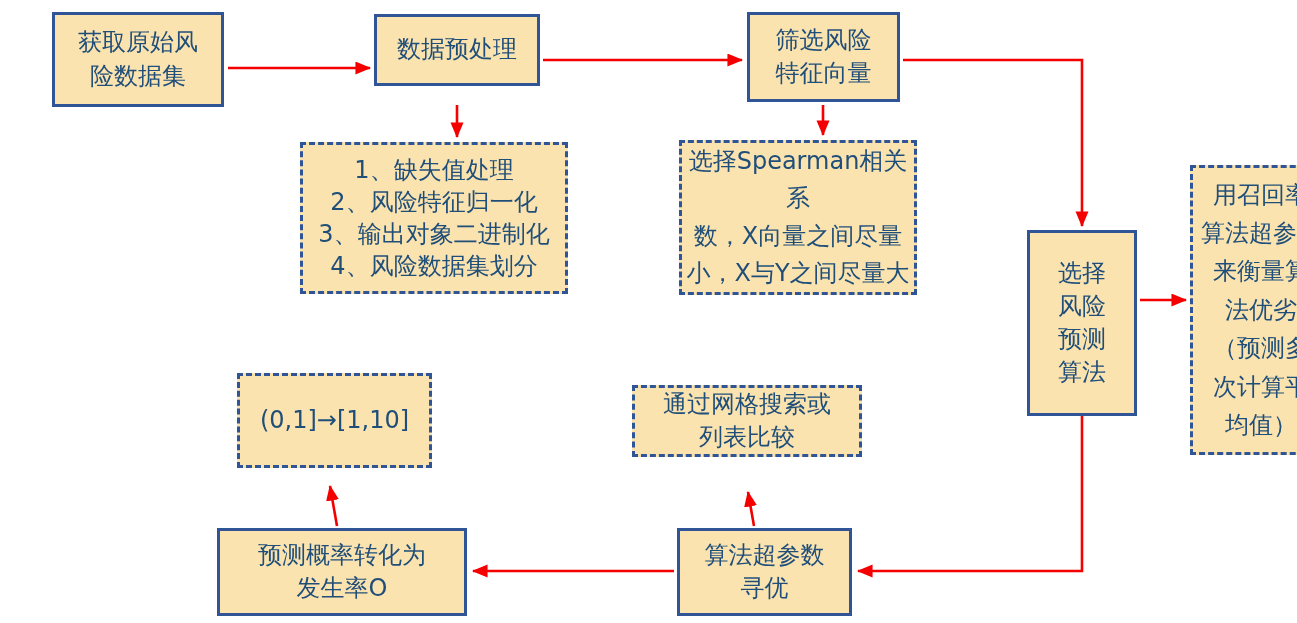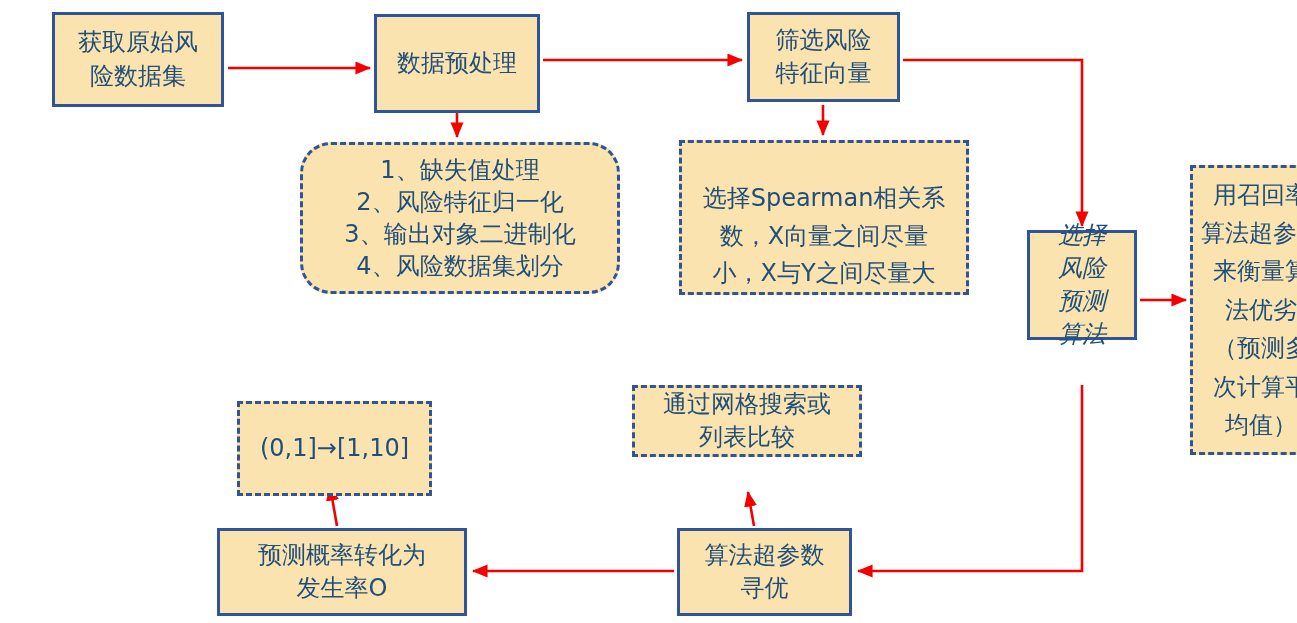--- a/index.html
+++ b/index.html
@@ -39,30 +39,30 @@
     border: 3px solid var(--box-border, #2f5597);
     color: var(--text-color, #1f4e79);
     font-size: 24px;
     font-weight: 500;
     line-height: 1.38;
     white-space: pre-line;
   }
   .node.dashed { border-style: dashed; }
 
   #n-acquire   { left: 10px;   top: 12px;  width: 172px; height: 95px;  }
-  #n-preprocess{ left: 332px;  top: 14px;  width: 166px; height: 99px;  }
-  #n-steps     { left: 258px;  top: 142px; width: 320px; height: 152px; line-height: 1.34; border-radius: 31px; }
+  #n-preprocess{ left: 332px;  top: 14px;  width: 166px; height: 72px;  }
+  #n-steps     { left: 258px;  top: 142px; width: 268px; height: 152px; line-height: 1.34; }
   #n-filter    { left: 705px;  top: 12px;  width: 153px; height: 90px; font-family: Liberation Serif, serif;  }
-  #n-spearman  { left: 637px;  top: 140px; width: 290px; height: 155px; line-height: 1.55; align-items: flex-end; }
-  #n-select    { left: 985px;  top: 230px; width: 110px; height: 110px; font-style: italic; }
+  #n-spearman  { left: 637px;  top: 140px; width: 238px; height: 155px; line-height: 1.55; align-items: flex-end; }
+  #n-select    { left: 985px;  top: 230px; width: 110px; height: 186px; }
   #n-evaluate  { left: 1148px; top: 165px; width: 142px; height: 290px; line-height: 1.6; }
   #n-hyper     { left: 635px;  top: 528px; width: 175px; height: 88px;  }
   #n-grid      { left: 590px;  top: 385px; width: 230px; height: 72px; }
   #n-prob      { left: 175px;  top: 528px; width: 250px; height: 88px;  }
-  #n-map       { left: 195px;  top: 401px; width: 195px; height: 95px;  }
+  #n-map       { left: 195px;  top: 373px; width: 195px; height: 95px;  }
 </style>
 </head>
 <body>
 
 <div class="canvas">
 
   <svg class="arrows" width="1297" height="623" viewBox="0 0 1297 623" aria-hidden="true">
     <defs>
       <marker id="ah" markerWidth="7" markerHeight="6" refX="5.6" refY="2.5" orient="auto">
         <polygon points="0 0, 6 2.5, 0 5"></polygon>

